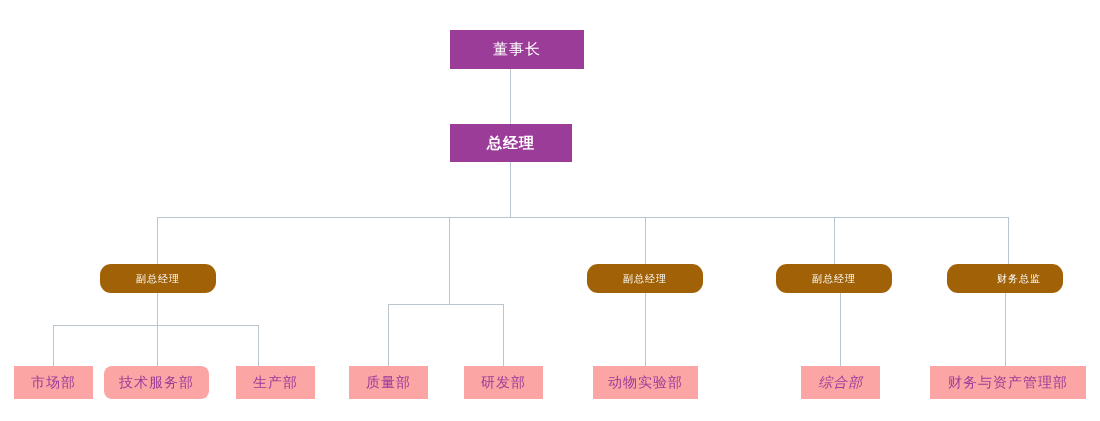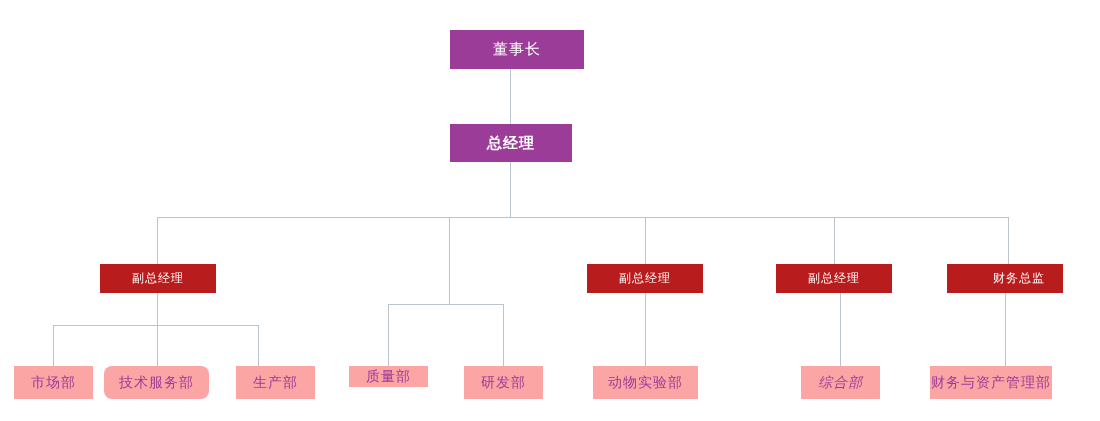--- a/index.html
+++ b/index.html
@@ -32,23 +32,24 @@
     background: #9B3C98;
     color: #ffffff;
     font-size: 15px;
   }
   .node-l2 {
     background: #9B3C98;
     color: #ffffff;
     font-size: 15px;
   }
   .node-l3 {
-    background: #b91c1c;
+    background: #a16207;
     color: #ffffff;
-    font-size: 12px;
+    font-size: 10px;
+    border-radius: 11px;
   }
   .node-l4 {
     background: #fca5a5;
     color: #9B3C98;
     font-size: 14px;
   }
   .conn {
     position: absolute;
     background: #B9C6D0;
   }
@@ -109,23 +110,23 @@
   <div class="node node-l3" style="left:776px; top:264px; width:116px; height:29px;">副总经理</div>
 
   <div class="node node-l3" style="left:947px; top:264px; width:116px; height:29px;padding-left:28px;">财务总监</div>
 
   <div class="node node-l4" style="left:14px; top:366px; width:79px; height:33px;">市场部</div>
 
   <div class="node node-l4" style="left:104px; top:366px; width:105px; height:33px;border-radius:8px;">技术服务部</div>
 
   <div class="node node-l4" style="left:219px; top:366px; width:79px; height:33px;margin-left:17px;">生产部</div>
 
-  <div class="node node-l4" style="left:349px; top:366px; width:79px; height:21px;">质量部</div>
+  <div class="node node-l4" style="left:349px; top:366px; width:79px; height:33px;">质量部</div>
 
   <div class="node node-l4" style="left:464px; top:366px; width:79px; height:33px;">研发部</div>
 
   <div class="node node-l4" style="left:593px; top:366px; width:105px; height:33px;">动物实验部</div>
 
   <div class="node node-l4" style="left:801px; top:366px; width:79px; height:33px;font-style:italic;">综合部</div>
 
-  <div class="node node-l4" style="left:930px; top:366px; width:122px; height:33px;">财务与资产管理部</div>
+  <div class="node node-l4" style="left:930px; top:366px; width:156px; height:33px;">财务与资产管理部</div>
 
 </div>
 
 </body></html>

